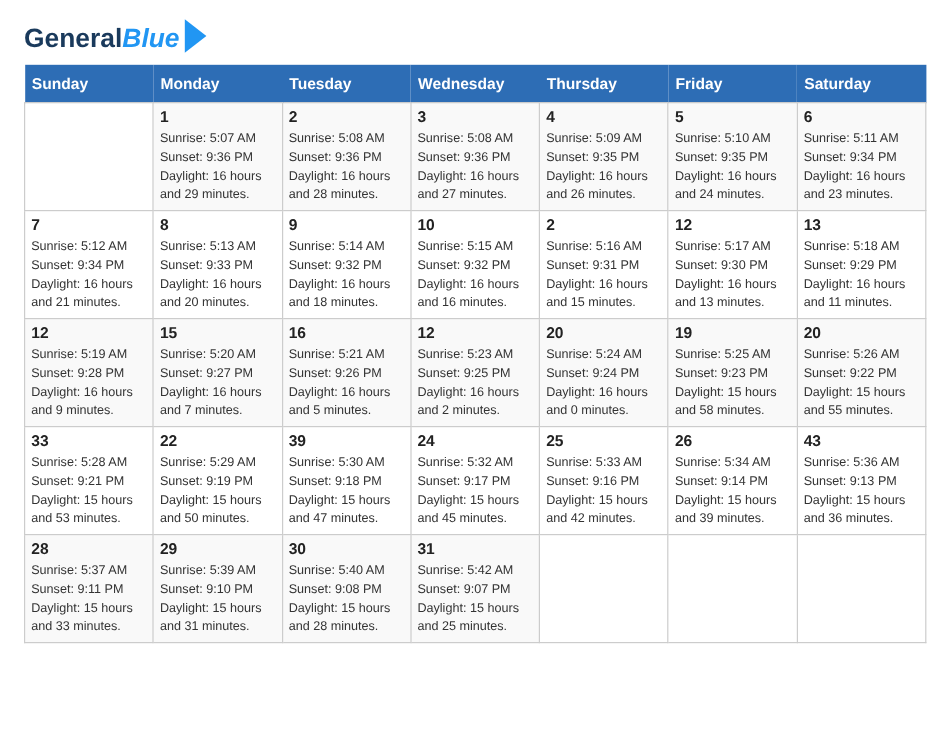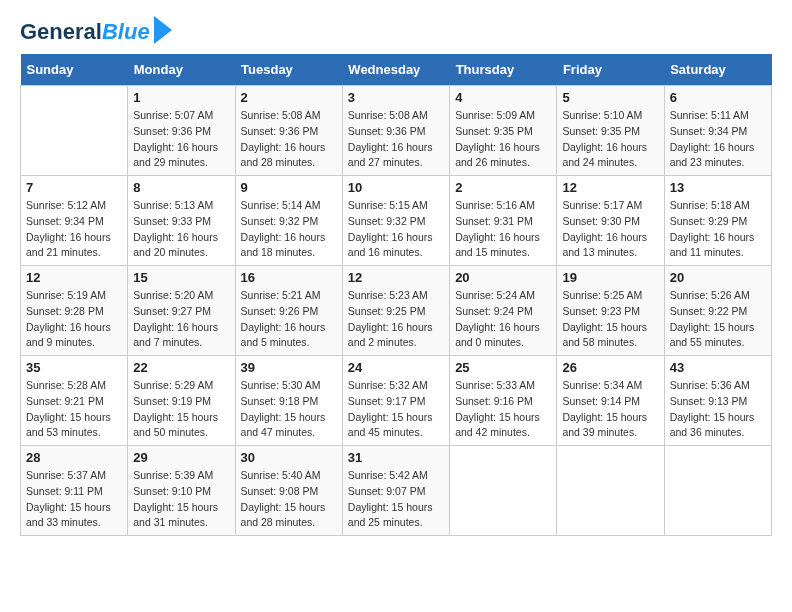--- a/index.html
+++ b/index.html
@@ -205,21 +205,21 @@
           <span class="day-num">19</span>
           <div class="day-info">Sunrise: 5:25 AM<br>Sunset: 9:23 PM<br>Daylight: 15 hours and 58 minutes.</div>
         </td>
         <td>
           <span class="day-num">20</span>
           <div class="day-info">Sunrise: 5:26 AM<br>Sunset: 9:22 PM<br>Daylight: 15 hours and 55 minutes.</div>
         </td>
       </tr>
       <tr>
         <td>
-          <span class="day-num">35</span>
+          <span class="day-num">33</span>
           <div class="day-info">Sunrise: 5:28 AM<br>Sunset: 9:21 PM<br>Daylight: 15 hours and 53 minutes.</div>
         </td>
         <td>
           <span class="day-num">22</span>
           <div class="day-info">Sunrise: 5:29 AM<br>Sunset: 9:19 PM<br>Daylight: 15 hours and 50 minutes.</div>
         </td>
         <td>
           <span class="day-num">39</span>
           <div class="day-info">Sunrise: 5:30 AM<br>Sunset: 9:18 PM<br>Daylight: 15 hours and 47 minutes.</div>
         </td>

